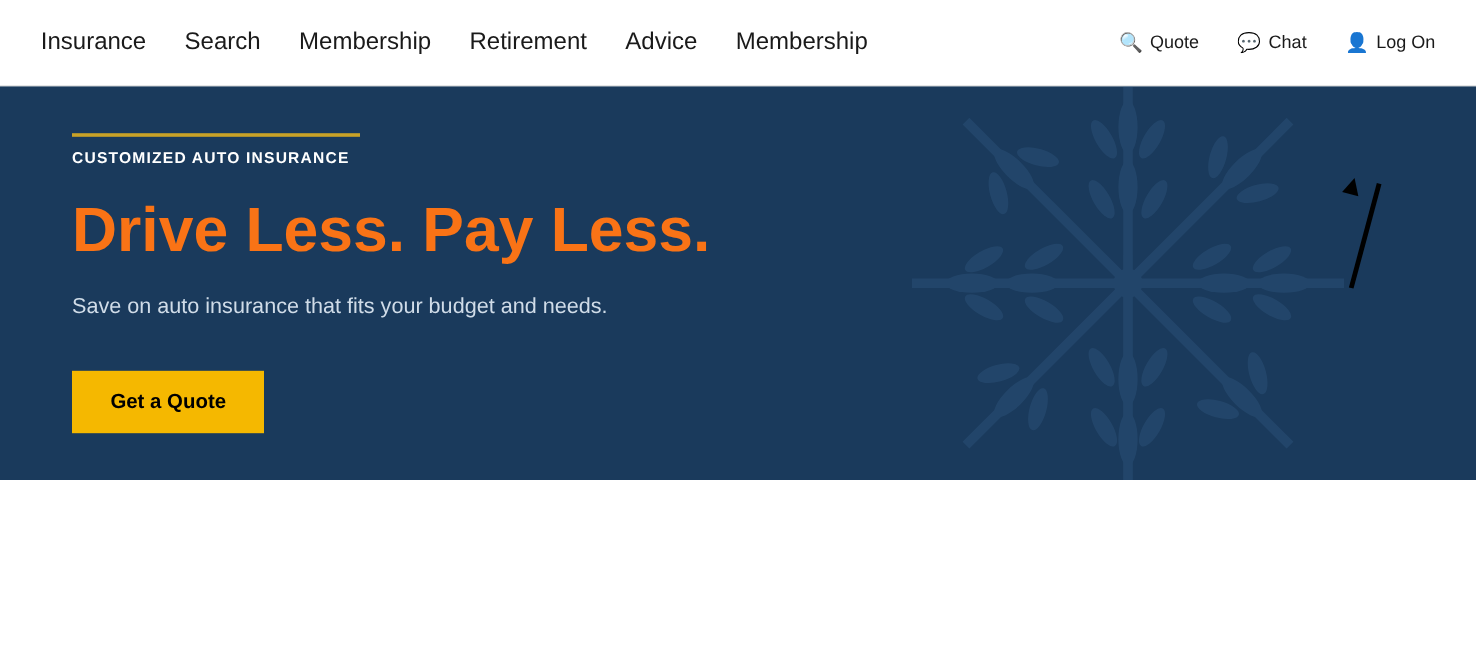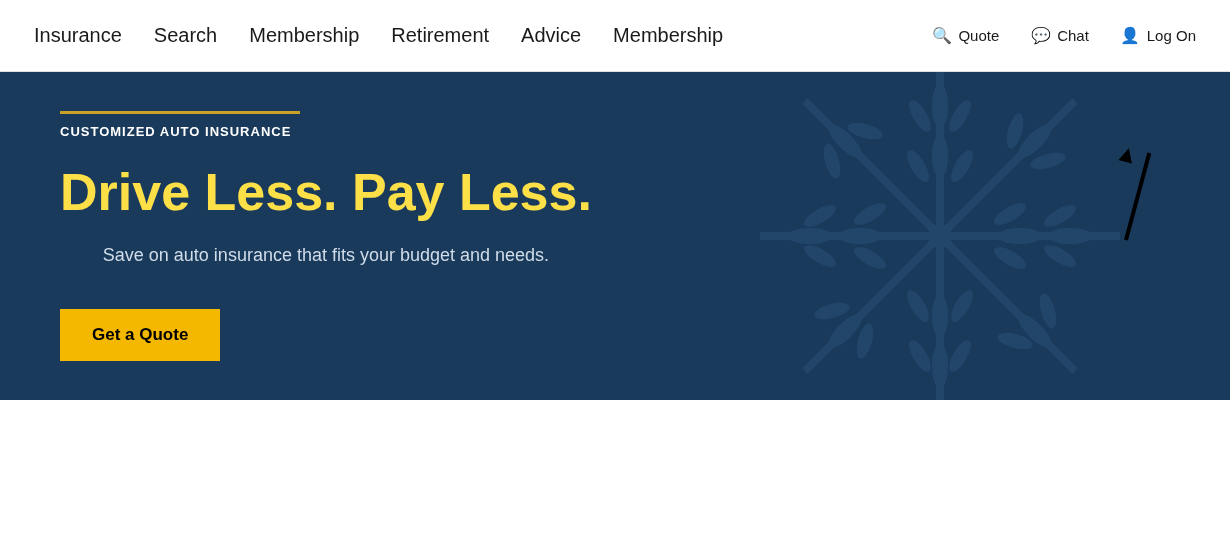--- a/index.html
+++ b/index.html
@@ -104,33 +104,32 @@
     .hero-eyebrow {
       color: #ffffff;
       font-size: 13px;
       font-weight: 700;
       letter-spacing: 1px;
       text-transform: uppercase;
       margin-bottom: 24px;
     }
 
     .hero-title {
-      color: #fde047;
+      color: #f97316;
       font-size: 52px;
       font-weight: 800;
       line-height: 1.15;
       margin-bottom: 20px;
     }
 
     .hero-subtitle {
       color: #d0dce8;
       font-size: 18px;
       line-height: 1.5;
       margin-bottom: 40px;
-      text-align: center;
     }
 
     .hero-cta {
       background-color: #f5b800;
       color: #000000;
       font-size: 17px;
       font-weight: 700;
       padding: 16px 32px;
       border: none;
       cursor: pointer;

